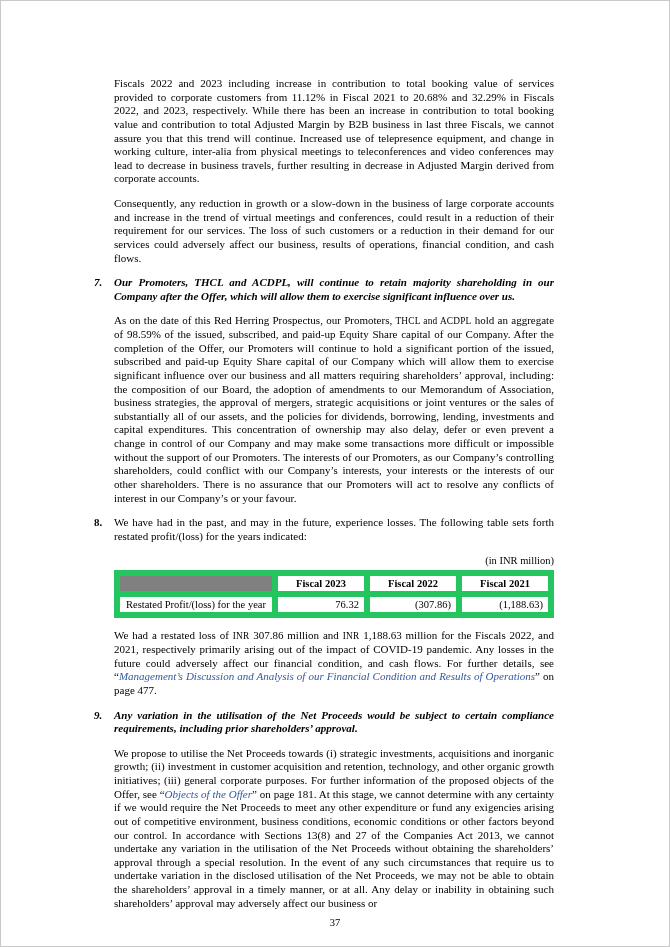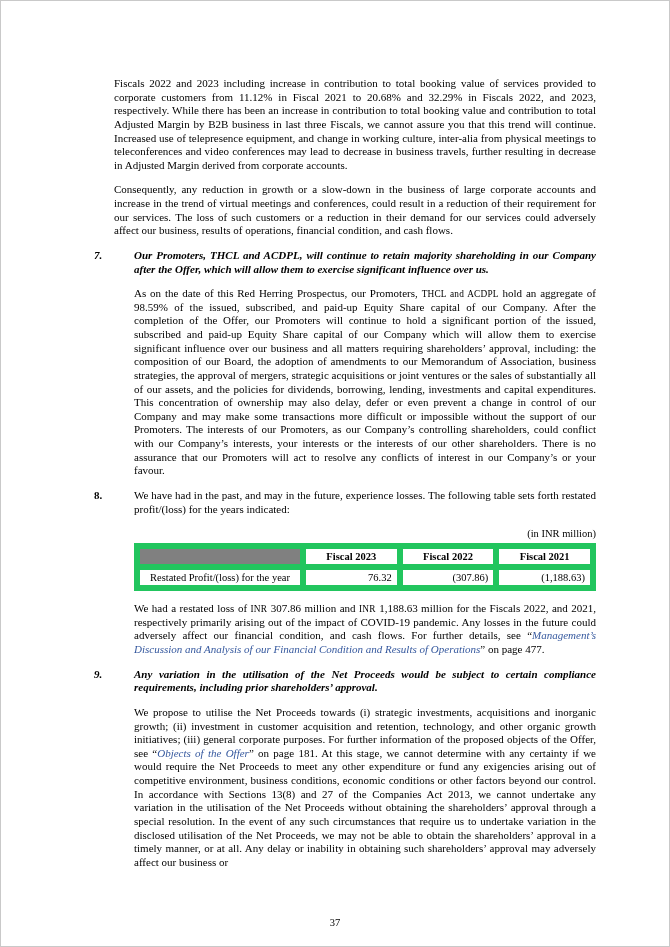--- a/index.html
+++ b/index.html
@@ -4,28 +4,28 @@
 <style>
   * { margin: 0; padding: 0; box-sizing: border-box; }
   html, body { background: #ffffff; }
   body { font-family: "Liberation Serif", "DejaVu Serif", serif; }
   .page {
     width: 670px; height: 947px; position: relative;
     background: #ffffff; border: 1px solid #c9c9c9; overflow: hidden;
     margin: 0 auto;
   }
   .content {
-    padding: 76px 73px 0 113px;
+    padding: 76px 115px 0 113px;
     font-size: 11px; line-height: 1.24; color: #000000;
   }
   p.para { text-align: justify; margin-bottom: 11px; }
   .item { display: flex; }
   .item-num { flex: 0 0 20px; width: 20px; margin-left: -20px; font-weight: bold; }
   .item-num.italic { font-style: italic; }
-  .item-body { flex: 1; min-width: 0; margin-left: 20px; }
+  .item-body { flex: 1; min-width: 0; }
   .heading { font-weight: bold; text-align: justify; margin-bottom: 11px; }
   .heading.italic { font-style: italic; }
   .term { font-size: 9.3px; letter-spacing: 0.2px; }
   .link { color: var(--link, #35589E); font-style: italic; }
   .table-note { text-align: right; font-size: 10.5px; margin-bottom: 3px; }
   table.fin { width: 100%; border-collapse: collapse; margin-bottom: 11px; font-size: 10.5px; }
   table.fin td, table.fin th { border: 6px solid #22c55e; padding: 1px 5px; vertical-align: middle; }
   table.fin .labelcol { width: 36.4%; }
   table.fin th.year { font-weight: bold; text-align: center; width: 21.2%; }
   table.fin td.shade { background: var(--table-header-shade, #808080); }

